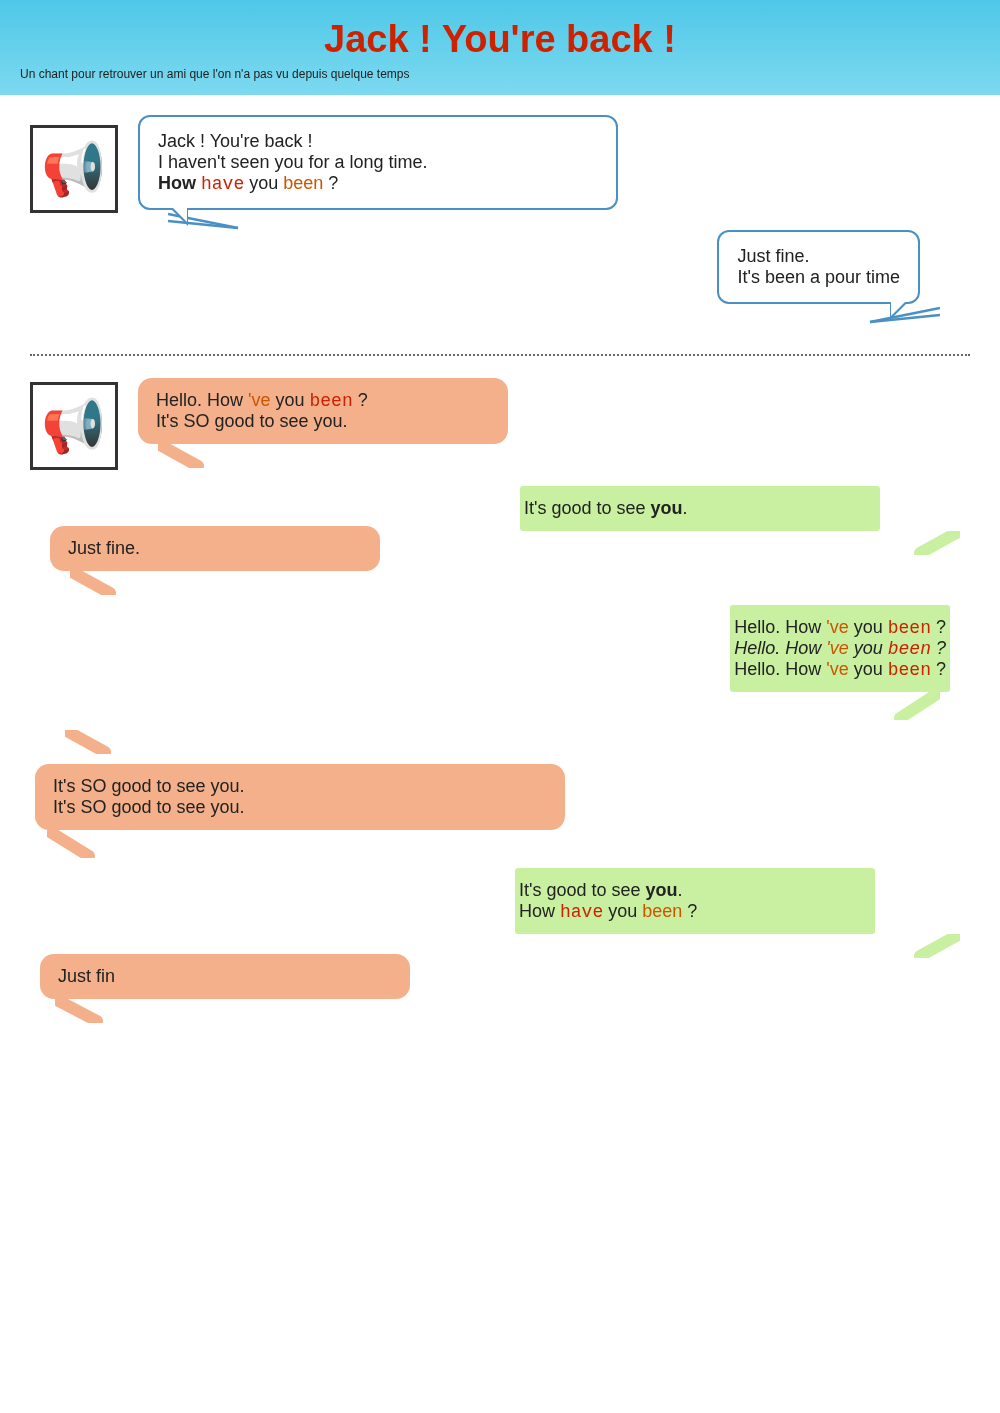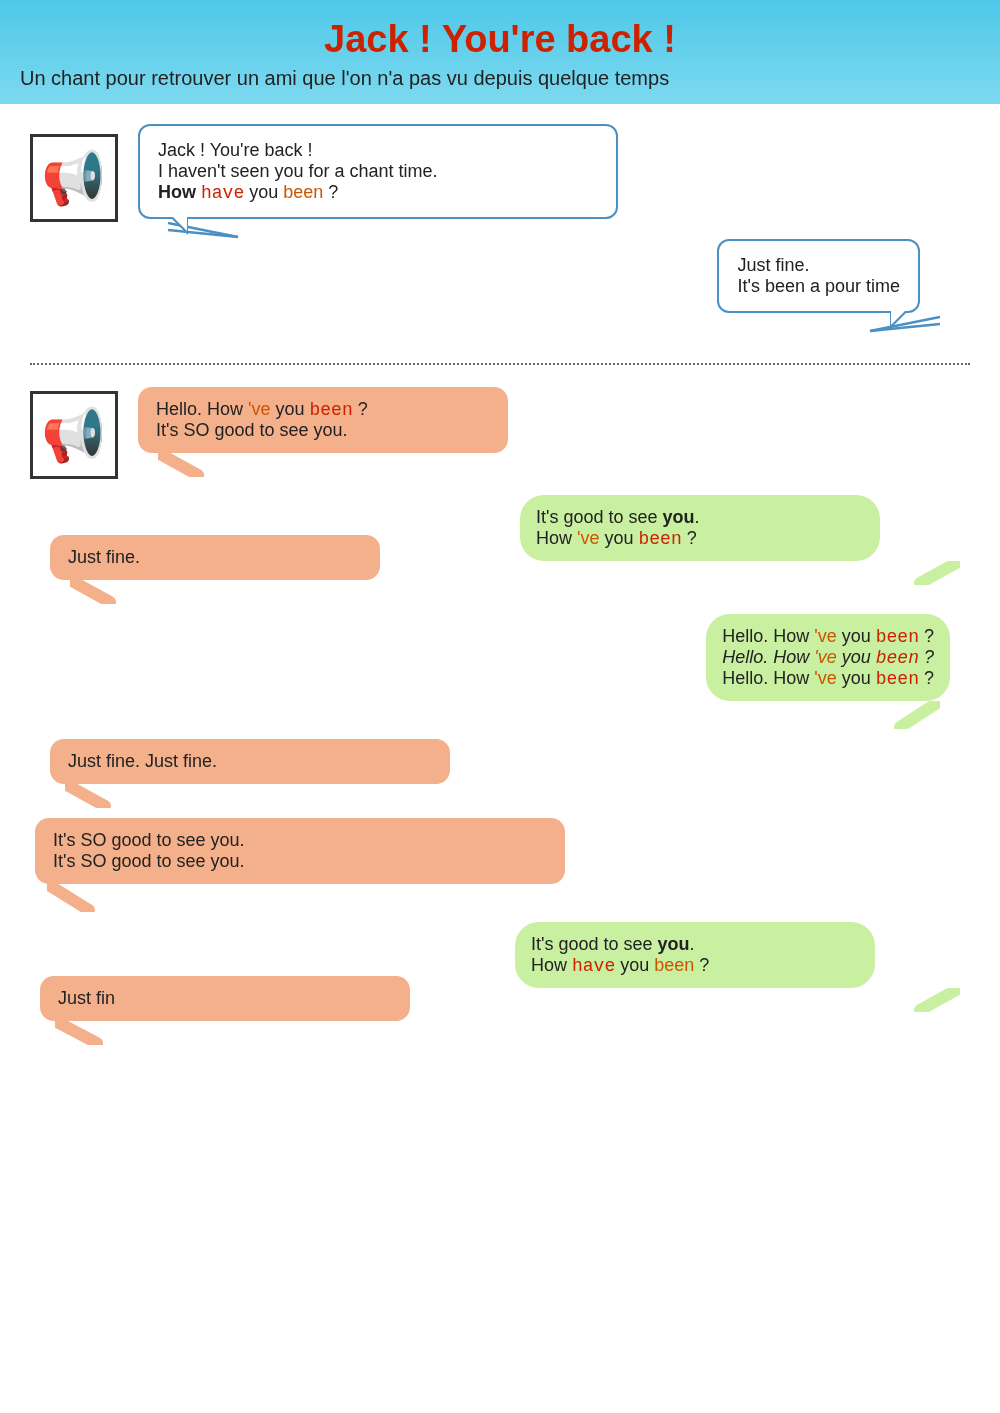--- a/index.html
+++ b/index.html
@@ -19,21 +19,21 @@
       padding: 18px 20px 14px 20px;
       text-align: center;
     }
     .header-title {
       font-size: 38px;
       font-weight: bold;
       color: #cc2200;
       margin-bottom: 6px;
     }
     .header-subtitle {
-      font-size: 20px;
+      font-size: 12px;
       color: #222;
       text-align: left;
     }
 
     
     .content {
       background: #fff;
       padding: 20px 30px 30px 30px;
       position: relative;
     }
@@ -148,22 +148,22 @@
       background: #f4b08a;
       border-radius: 14px;
       padding: 12px 18px;
       position: relative;
       max-width: 380px;
     }
 
     
     .bubble-green {
       background: #c8f0a0;
-      border-radius: 24px;
-      padding: 12px 16px;
+      border-radius: 3px;
+      padding: 12px 4px;
       position: relative;
       max-width: 380px;
     }
 
     .text-red { color: #cc2200; font-family: Liberation Mono, monospace; }
     .text-orange { color: #cc5500; }
     .text-bold { font-weight: bold; }
 
     .mb-30 { margin-bottom: 30px; }
     .mb-10 { margin-bottom: 10px; }
@@ -189,21 +189,21 @@
 
 <div class="content">
 
   <div class="section1">
     <div class="megaphone-box">
       <span class="megaphone-emoji">📢</span>
     </div>
     <div style="flex:1;">
       <div class="bubble-left-outline mb-30">
         <div>Jack ! You're back !</div>
-        <div>I haven't seen you for a chant time.</div>
+        <div>I haven't seen you for a long time.</div>
         <div>
           <span class="text-bold">How</span>
           <span> </span>
           <span class="text-red">have</span>
           <span> you </span>
           <span class="text-orange">been</span>
           <span>  ?</span>
         </div>
       </div>
 
@@ -257,23 +257,20 @@
       </div>
       <svg width="60" height="24" style="display:block; margin-left:20px;">
         <line x1="0" y1="0" x2="40" y2="22" stroke="#f4b08a" stroke-width="12" stroke-linecap="round"></line>
       </svg>
     </div>
     <div style="flex:1;">
       <div class="bubble-green" style="max-width:360px;">
         <div>
           It's good to see <span class="text-bold">you</span>.
         </div>
-        <div>
-          How <span class="text-orange">'ve</span> you <span class="text-red">been</span> ?
-        </div>
       </div>
       <svg width="70" height="24" style="display:block; margin-left:auto; margin-right:10px;">
         <line x1="70" y1="0" x2="30" y2="22" stroke="#c8f0a0" stroke-width="12" stroke-linecap="round"></line>
       </svg>
     </div>
   </div>
 
   <div style="display:flex; justify-content:flex-end; padding-right:20px; margin-bottom:10px;">
     <div style="max-width:420px;">
       <div class="bubble-green">
@@ -287,41 +284,38 @@
           Hello. How <span class="text-orange">'ve</span> you <span class="text-red">been</span> ?
         </div>
       </div>
       <svg width="70" height="28" style="display:block; margin-left:auto; margin-right:10px;">
         <line x1="70" y1="0" x2="30" y2="26" stroke="#c8f0a0" stroke-width="12" stroke-linecap="round"></line>
       </svg>
     </div>
   </div>
 
   <div style="padding-left: 20px; margin-bottom: 10px;">
-    <div class="bubble-orange" style="max-width:400px;">
-      <div>Just fine. Just fine.</div>
-    </div>
     <svg width="60" height="24" style="display:block; margin-left:15px;">
       <line x1="0" y1="0" x2="40" y2="22" stroke="#f4b08a" stroke-width="12" stroke-linecap="round"></line>
     </svg>
   </div>
 
   <div style="padding-left: 5px; margin-bottom: 10px;">
     <div class="bubble-orange" style="max-width:530px;">
       <div>It's SO good to see you.</div>
       <div>It's  SO good to see you.</div>
     </div>
     <svg width="60" height="28" style="display:block; margin-left:12px;">
       <line x1="0" y1="0" x2="42" y2="26" stroke="#f4b08a" stroke-width="12" stroke-linecap="round"></line>
     </svg>
   </div>
 
   <div style="display:flex; gap:20px; margin-bottom:10px; align-items:flex-start; padding-left:10px;">
     <div style="flex:1; padding-top:40px;">
-      <div class="bubble-orange" style="max-width:370px; margin-top:14px;">
+      <div class="bubble-orange" style="max-width:370px; margin-top:46px;">
         <div>Just fin</div>
       </div>
       <svg width="60" height="24" style="display:block; margin-left:15px;">
         <line x1="0" y1="0" x2="42" y2="22" stroke="#f4b08a" stroke-width="12" stroke-linecap="round"></line>
       </svg>
     </div>
     <div style="flex:1;">
       <div class="bubble-green" style="max-width:360px;">
         <div>
           It's good to see <span class="text-bold">you</span>.

